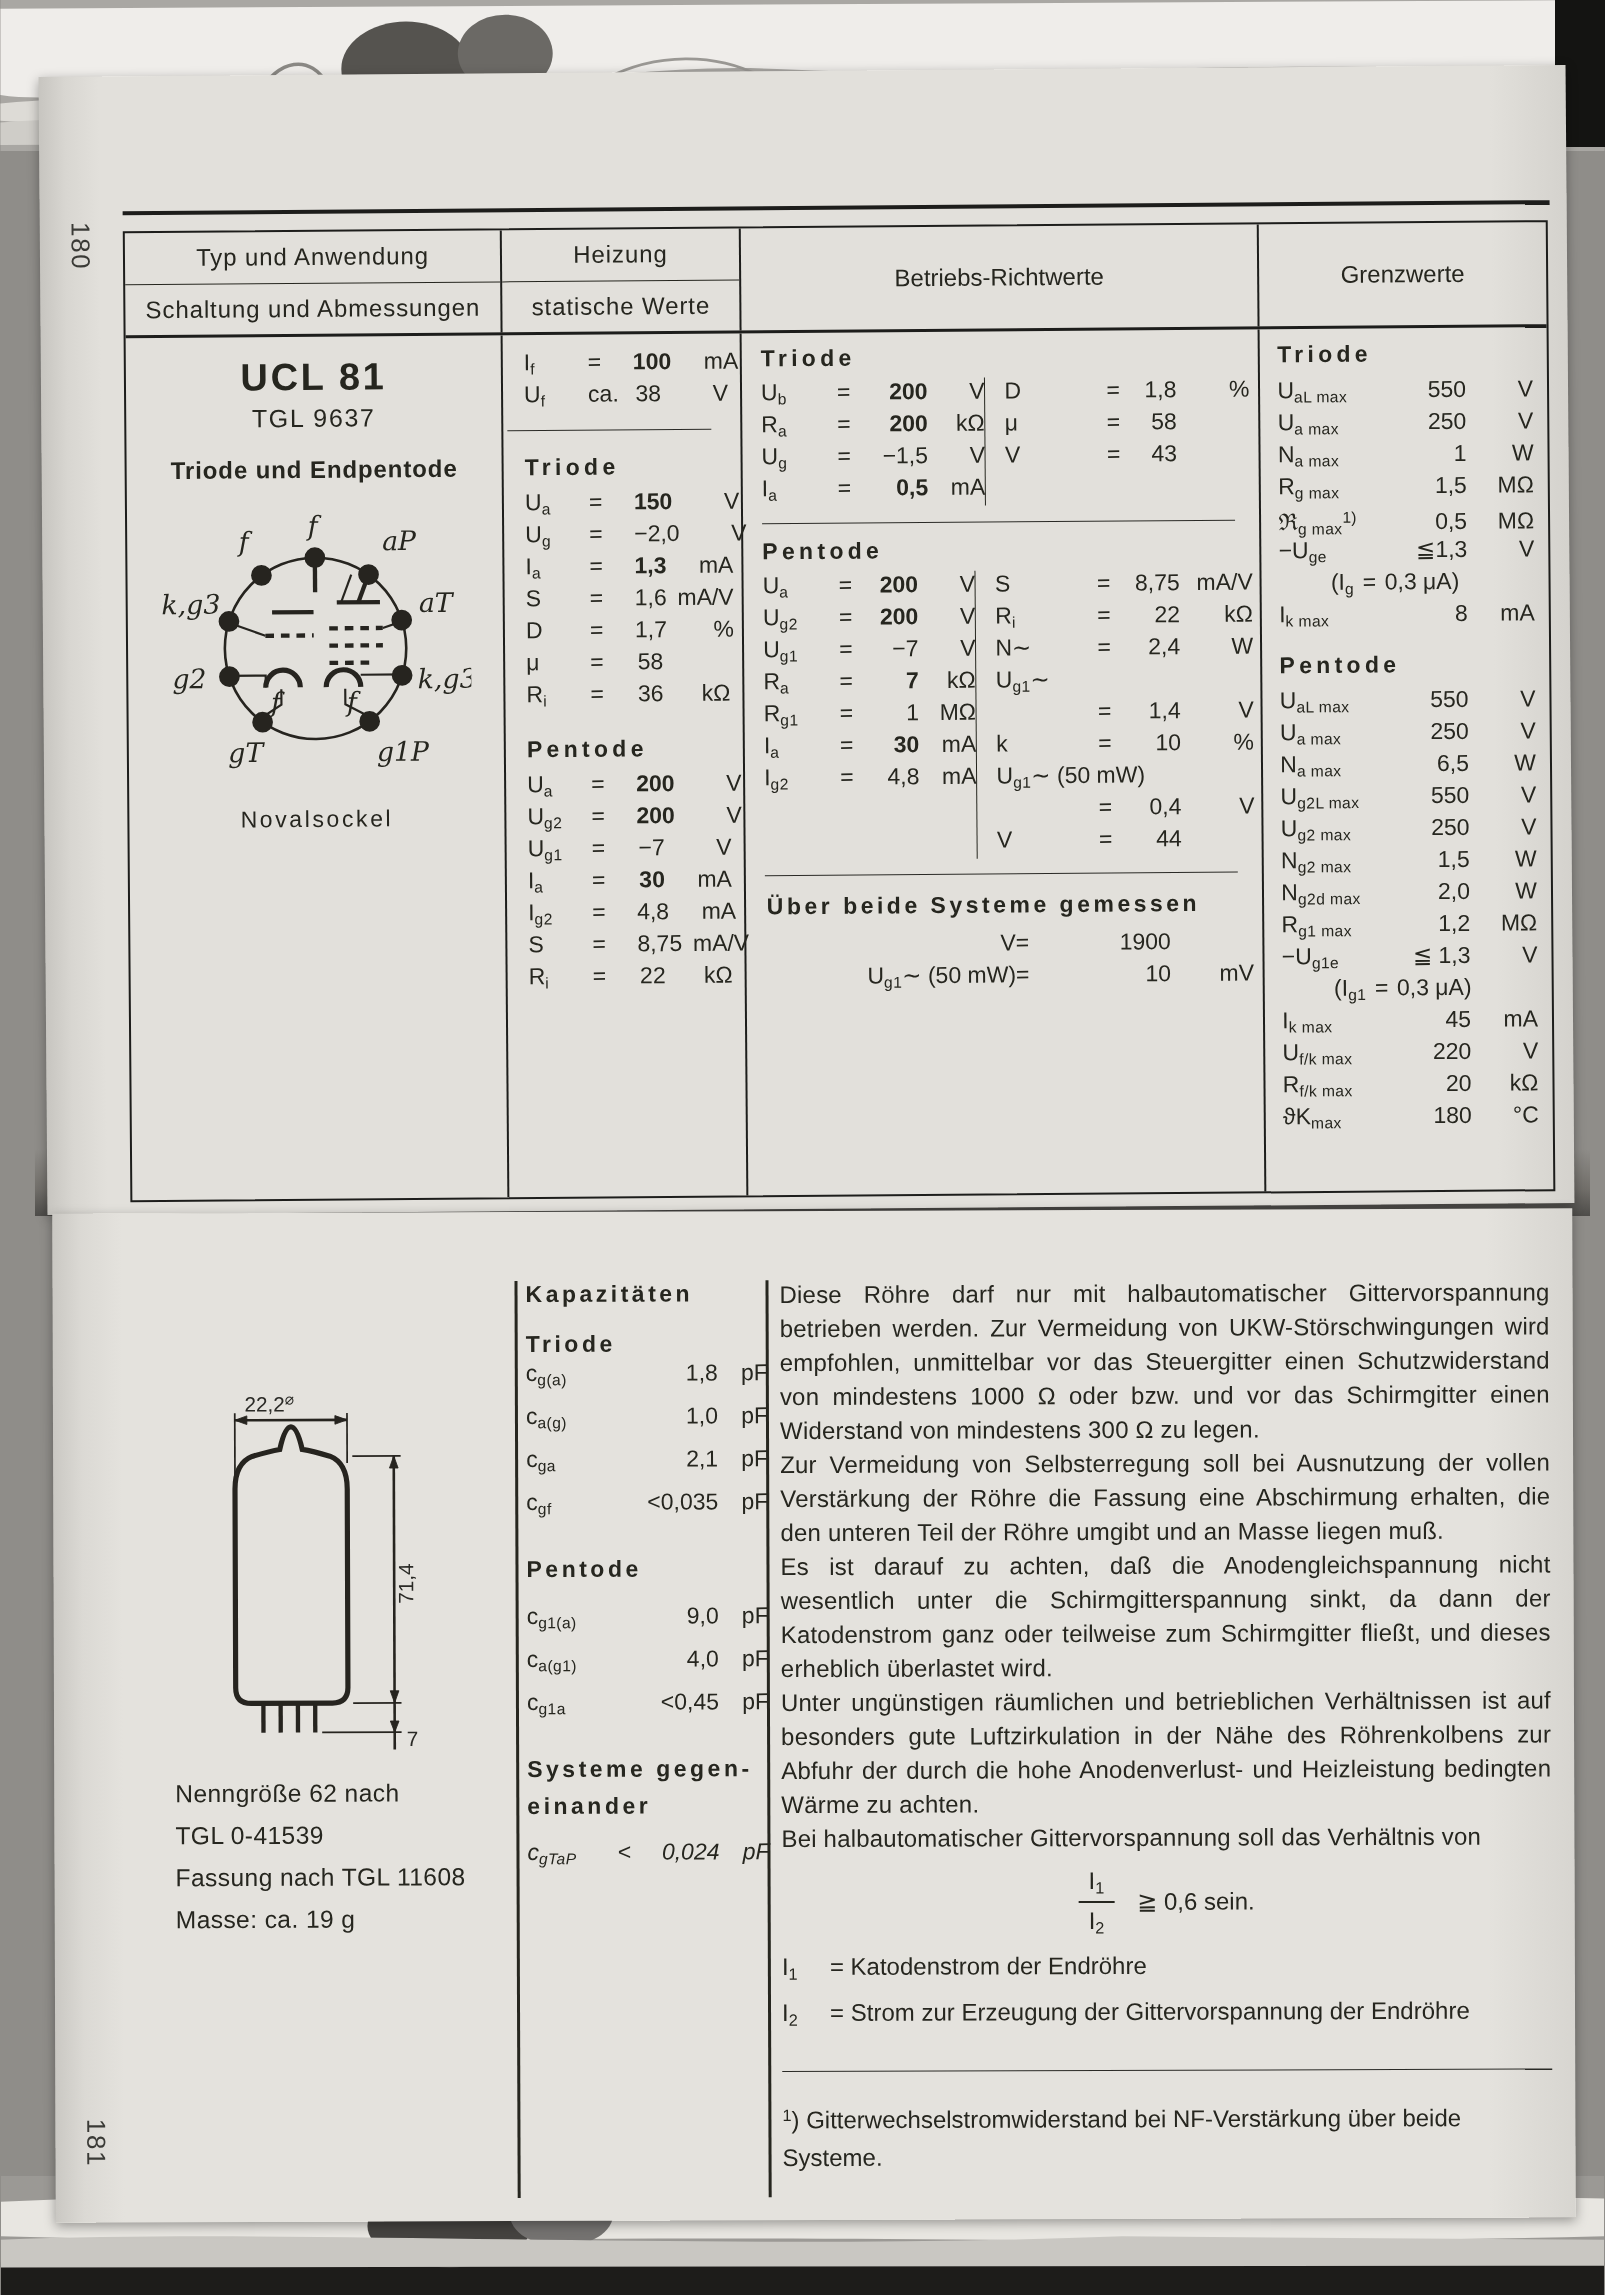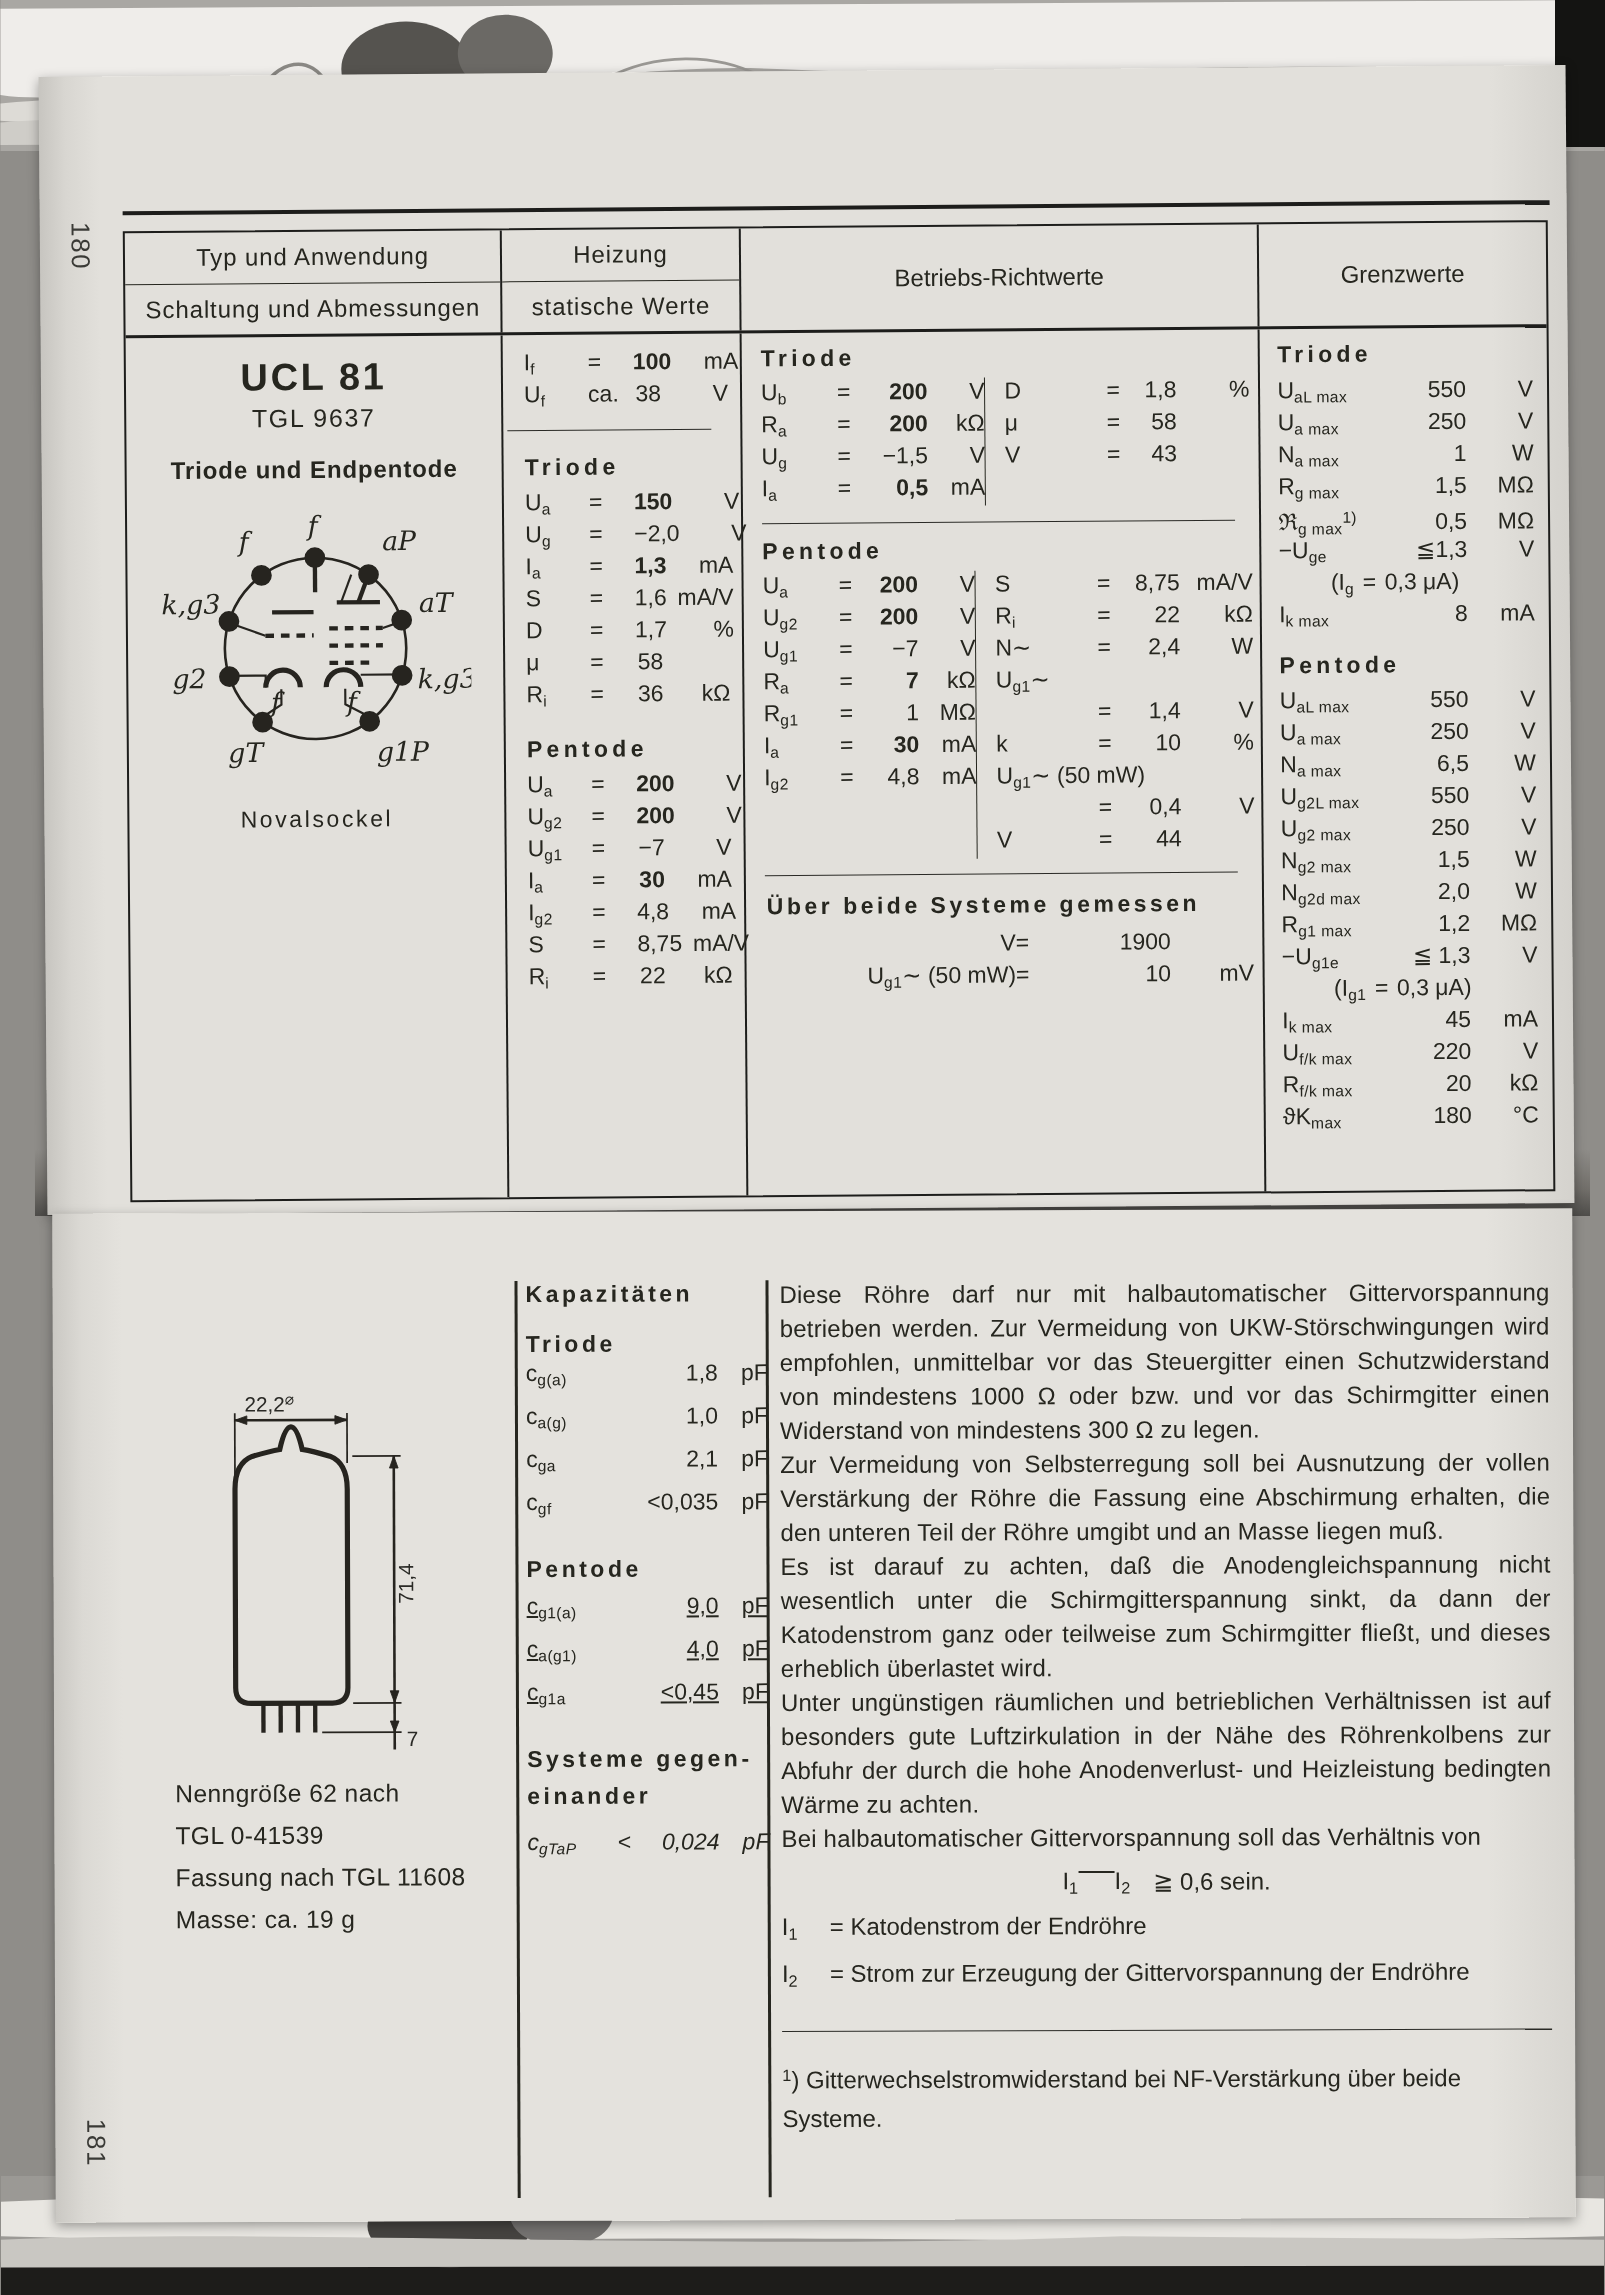--- a/index.html
+++ b/index.html
@@ -77,21 +77,21 @@
   
   .vline{position:absolute;width:2.6px;background:#26261f;}
   .kap-col{position:absolute;left:473px;top:69px;width:242px;}
   .kap-col .sec-head{letter-spacing:3.5px;}
   .rows-kap .row{grid-template-columns:90px 17.3px 1fr 50px;height:43px;}
   .kap-sub{margin-top:24px;}
   .kap-title{margin-bottom:22.5px;}
   .text-col{position:absolute;left:727px;top:67px;width:770px;}
   .text-col p.para{font-size:24px;line-height:34px;margin:0;text-align:justify;letter-spacing:0.2px;}
   .ratio-line{display:flex;justify-content:center;align-items:center;margin:12px 0 8.6px;}
-  .frac{display:inline-flex;align-items:flex-start;font-size:24px;margin-right:22.5px;}
+  .frac{display:inline-flex;flex-direction:column;align-items:center;font-size:24px;margin-right:22.5px;}
   .frac .bar{width:36px;border-top:2.6px solid #26261f;margin:3.5px 0;}
   .cond{font-size:24px;}
   .def{font-size:24px;line-height:40px;}
   .def .dsym{display:inline-block;min-width:48px;}
   .foot-rule{border:none;border-top:1.7px solid #2a2a26;margin:31px 0 0 0;}
   .footnote{font-size:24px;line-height:38px;margin:24px 0 0 0;}
   
   .outline-wrap{position:absolute;left:130px;top:164px;width:285px;}
   .dim-label{font-size:24px;fill:#2a2a26;font-family:"Liberation Sans",sans-serif;}
   .notes{position:absolute;left:121px;top:560px;font-size:24.6px;line-height:42px;letter-spacing:0.4px;}
@@ -692,21 +692,21 @@
           <span class="unit">pF</span>
         </div>
         <div class="row">
           <span class="sym">c<sub>gf</sub></span>
           <span class="eq"></span>
           <span class="val">&lt;0,035</span>
           <span class="unit">pF</span>
         </div>
       </div>
     <h3 class="sec-head kap-sub">Pentode</h3>
-    <div class="rows rows-kap" style="margin-top:10px;text-decoration:underline;">
+    <div class="rows rows-kap" style="margin-top:20px;">
         <div class="row">
           <span class="sym">c<sub>g1(a)</sub></span>
           <span class="eq"></span>
           <span class="val">9,0</span>
           <span class="unit">pF</span>
         </div>
         <div class="row">
           <span class="sym">c<sub>a(g1)</sub></span>
           <span class="eq"></span>
           <span class="val">4,0</span>

